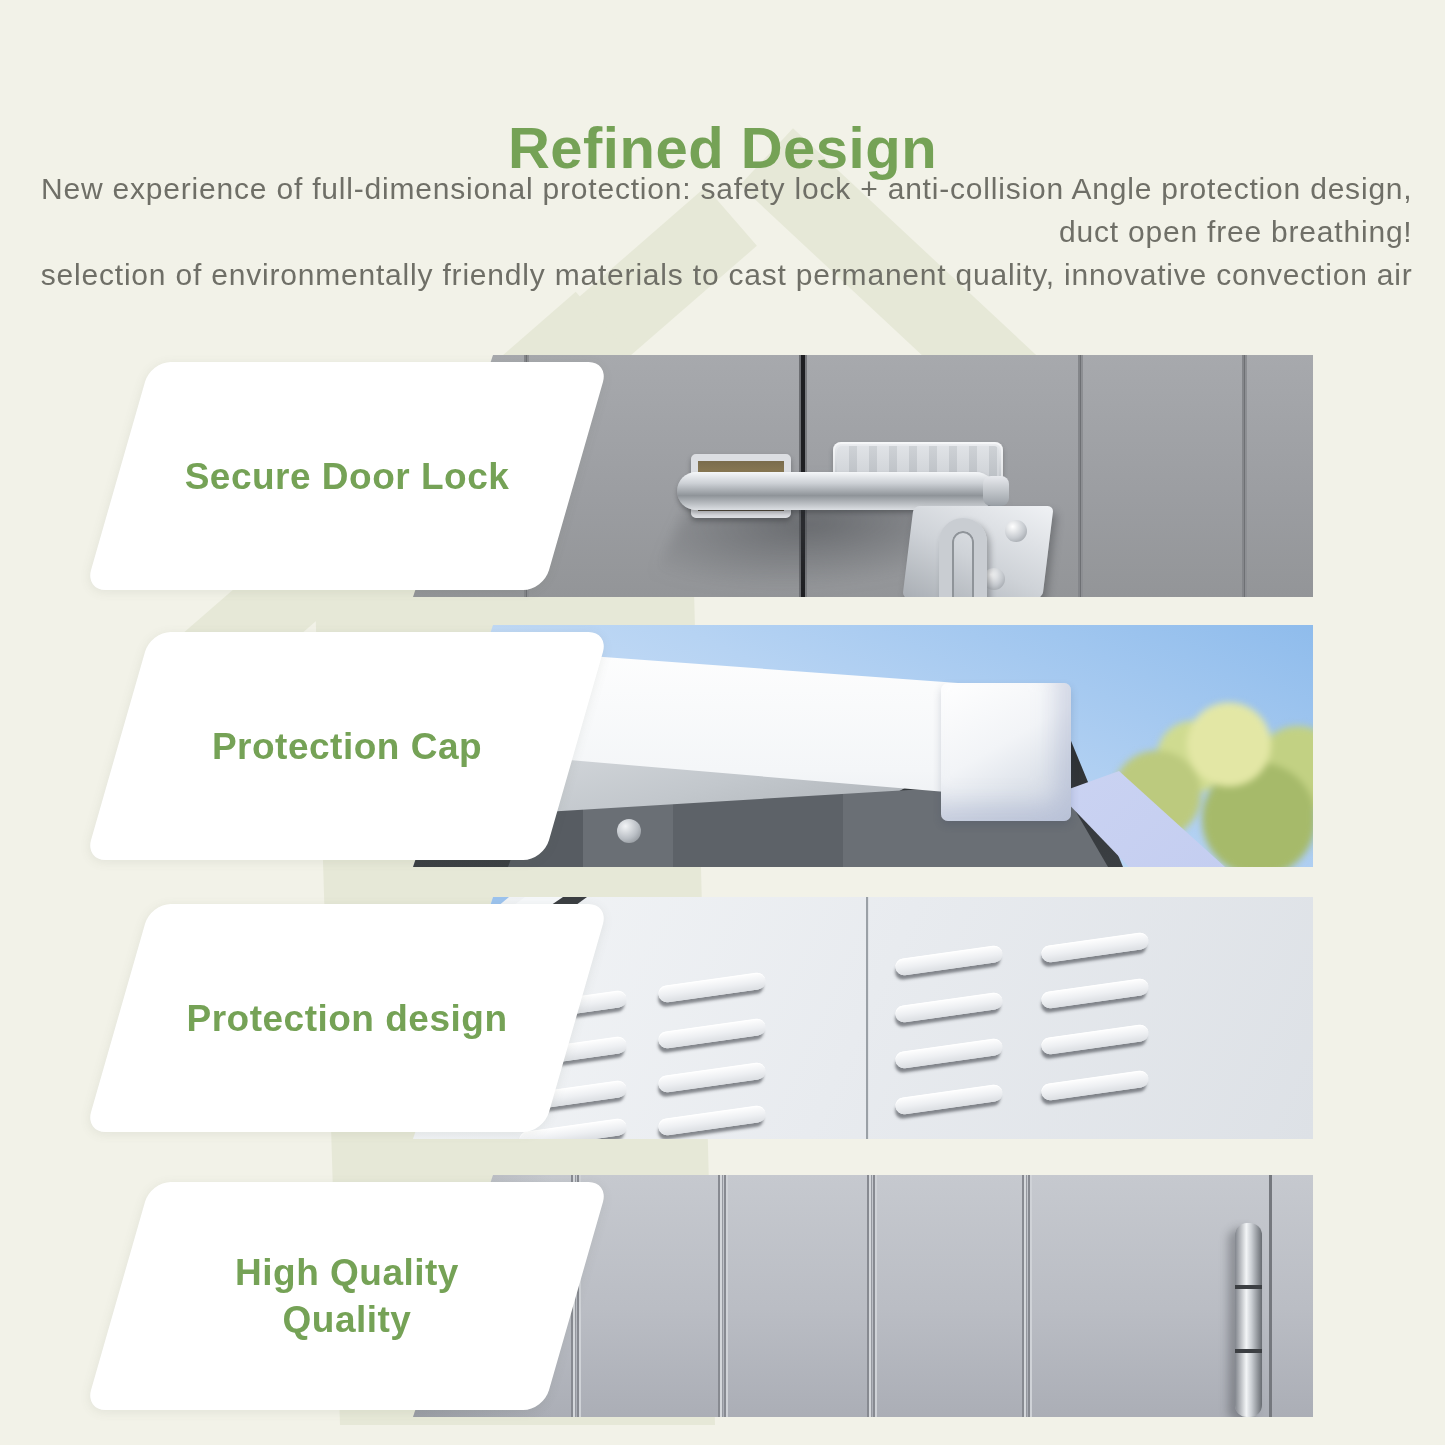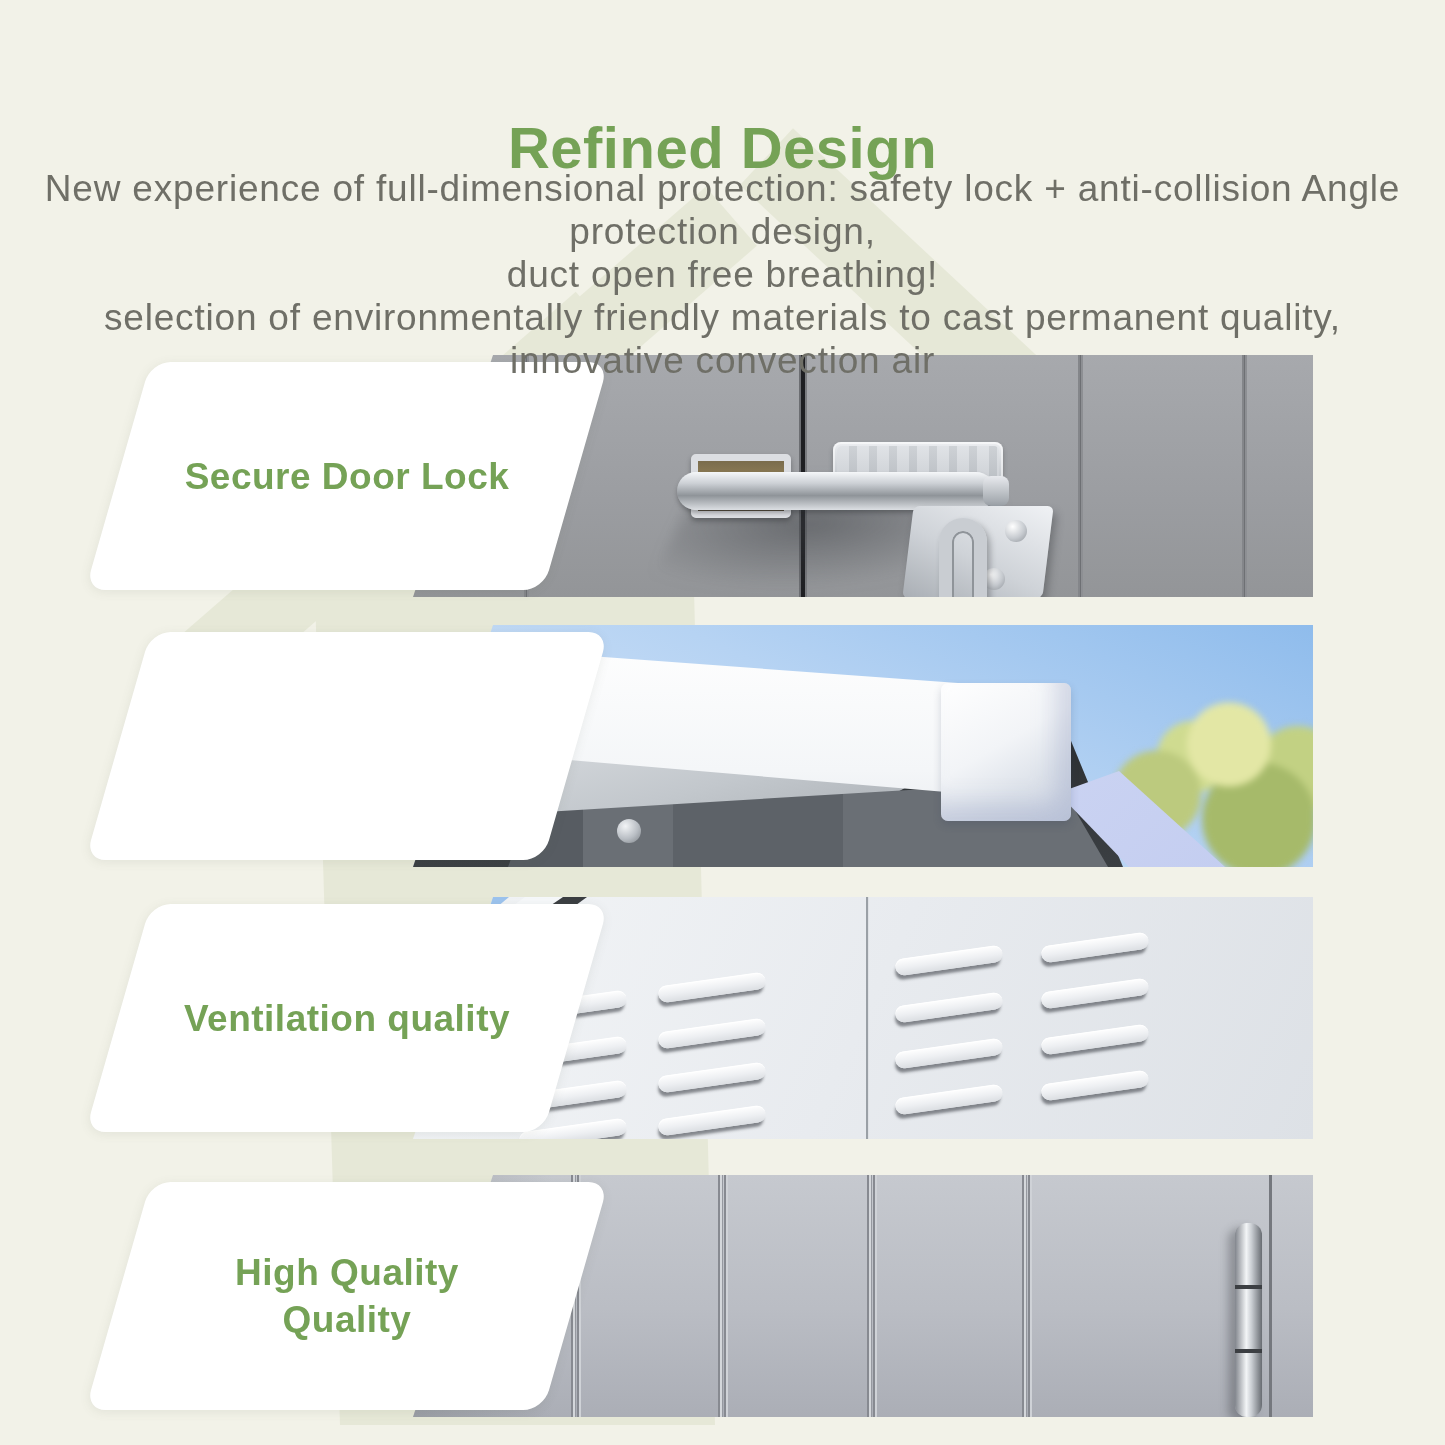--- a/index.html
+++ b/index.html
@@ -16,22 +16,22 @@
   }
   .watermark{position:absolute;inset:0;z-index:0;}
   
   .title{
     position:absolute;top:78px;left:0;width:100%;z-index:3;
     text-align:center;font-size:58px;line-height:62px;font-weight:700;
     color:var(--green);letter-spacing:.5px;
   }
   .intro{
     position:absolute;top:167px;left:50%;transform:translateX(-50%);
-    width:1380px;z-index:3;text-align:center;
-    color:var(--pgray);font-size:37px;line-height:43px;letter-spacing:.8px;
+    width:1380px;z-index:3;text-align:right;
+    color:var(--pgray);font-size:30px;line-height:43px;letter-spacing:.8px;
   }
   
   .row{position:absolute;left:0;width:1313px;height:242px;z-index:2;}
   .row1{top:355px;}.row2{top:625px;}.row3{top:897px;}.row4{top:1175px;text-decoration:underline;}
   .photo{
     position:absolute;top:0;right:0;width:900px;height:242px;overflow:hidden;
     clip-path:polygon(80px 0,900px 0,900px 242px,0 242px);
   }
   .band{
     position:absolute;left:118px;top:7px;width:458px;height:228px;
@@ -182,20 +182,21 @@
       <div class="cap-silver"></div>
       <div class="cap-wall"></div>
       <div class="cap-screw"></div>
       <div class="cap-blackbar"></div>
       <div class="cap-fascia"></div>
       <div class="cap-lav"></div>
       <div class="cap-cube"></div>
     </div>
     <div class="band"></div>
     <div class="band-label">
+      <span>Protection Cap</span>
     </div>
   </section>
 
   <section class="row row3">
     <div class="photo p-vent">
       <div class="vent-sky"></div>
       <div class="vent-fascia"></div>
       <div class="vent-roof"></div>
       <div class="vent-seam"></div>
       <div class="vent" style="left:106px;top:100px"></div>
@@ -210,21 +211,21 @@
       <div class="vent" style="left:482px;top:102px"></div>
       <div class="vent" style="left:482px;top:148px"></div>
       <div class="vent" style="left:482px;top:194px"></div>
       <div class="vent" style="left:628px;top:42px"></div>
       <div class="vent" style="left:628px;top:88px"></div>
       <div class="vent" style="left:628px;top:134px"></div>
       <div class="vent" style="left:628px;top:180px"></div>
     </div>
     <div class="band"></div>
     <div class="band-label">
-      <span>Ventilation quality</span>
+      <span>Protection design</span>
       <span></span>
     </div>
   </section>
 
   <section class="row row4">
     <div class="photo p-mat">
       <div class="shade"></div>
       <div class="groove" style="left:158px"></div>
       <div class="groove" style="left:305px"></div>
       <div class="groove" style="left:454px"></div>

